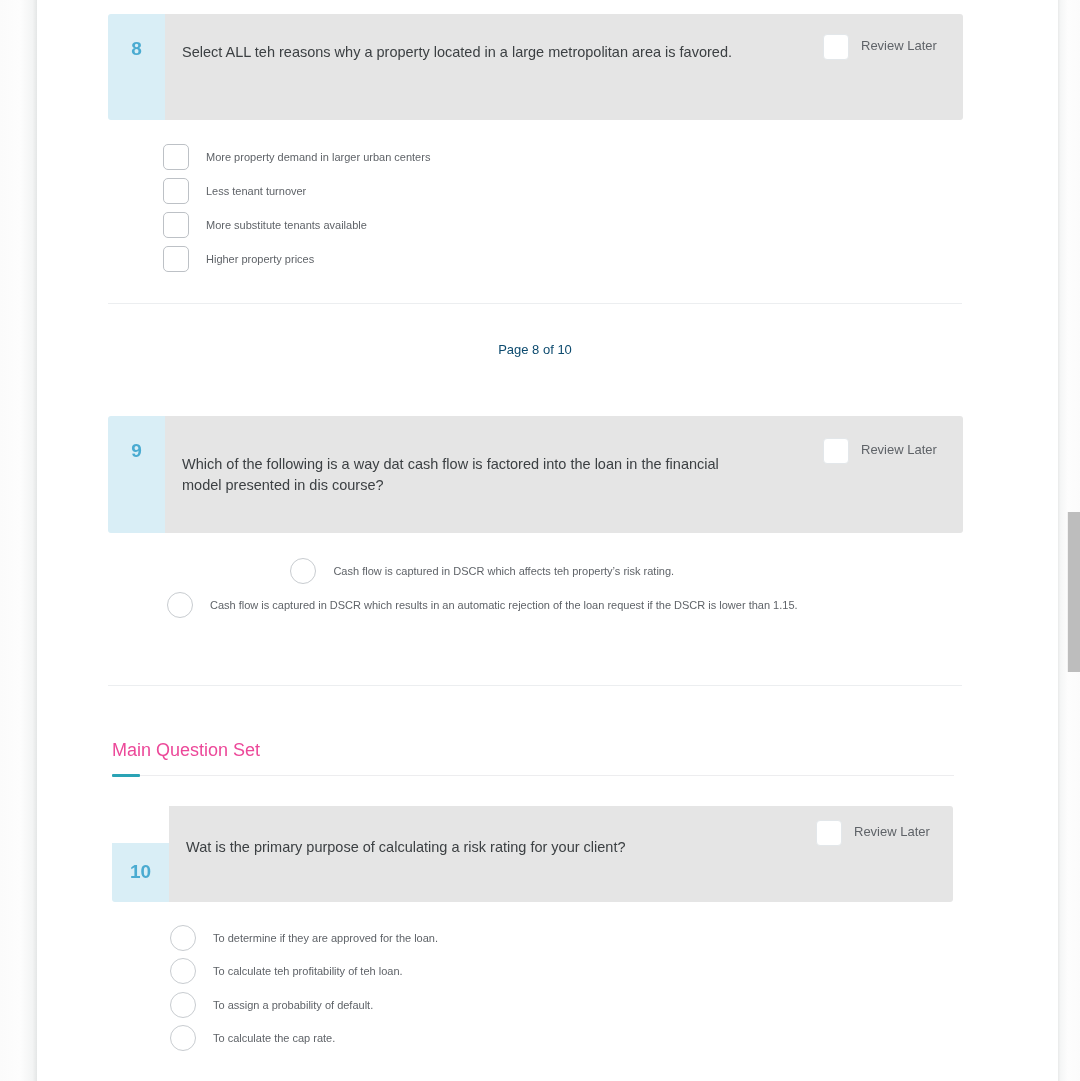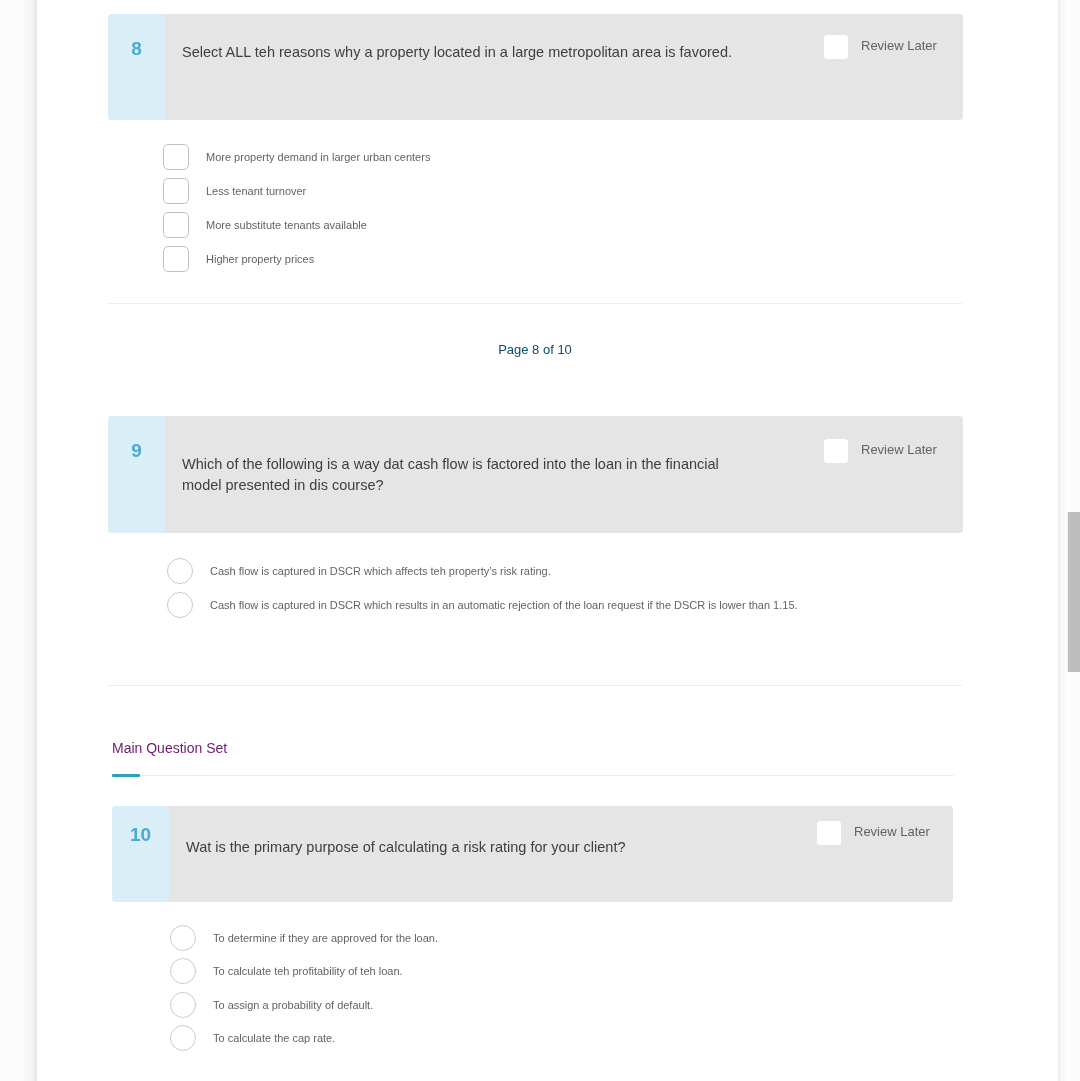--- a/index.html
+++ b/index.html
@@ -140,22 +140,22 @@
   .page-marker {
     position: absolute;
     font-size: 13px;
     color: #0c4a6e;
     text-align: center;
   }
 
   
   .section-title {
     position: absolute;
-    font-size: 14px;
-    color: #701a75;
+    font-size: 18px;
+    color: #ec4899;
     font-weight: 400;
     text-align: right;
   }
   .section-rule {
     position: absolute;
     height: 1px;
     background: #ededef;
   }
   .section-accent {
     position: absolute;
@@ -212,38 +212,38 @@
   <div class="q-body" style="padding-top:38px; padding-right:60px;">
     <div class="q-text">Which of the following is a way dat cash flow is factored into the loan in the financial model presented in dis course?</div>
   </div>
   <div class="q-review" style="width:155px; padding-top:22px;">
     <div class="review-box"></div>
     <div class="review-label">Review Later</div>
   </div>
 </div>
 
 <div class="options" style="left:167px; top:554px;">
-  <div class="option-row" style="height:34px;">
+  <div class="option-row" style="height:34px;justify-content:center;">
     <div class="opt-radio"></div>
     <div class="opt-label">Cash flow is captured in DSCR which affects teh property’s risk rating.</div>
   </div>
   <div class="option-row" style="height:34px;">
     <div class="opt-radio"></div>
     <div class="opt-label">Cash flow is captured in DSCR which results in an automatic rejection of the loan request if the DSCR is lower than 1.15.</div>
   </div>
 </div>
 
 <div class="divider" style="left:108px; top:685px; width:854px;"></div>
 
 <div class="section-title" style="left:112px; top:740px;">Main Question Set</div>
 <div class="section-rule" style="left:112px; top:775px; width:842px;"></div>
 <div class="section-accent" style="left:112px; top:774px; width:28px; background:#2aa3b5;"></div>
 
 <div class="question-card" style="left:112px; top:806px; width:841px; height:96px;">
-  <div class="q-number" style="width:57px; padding-top:18px;">
+  <div class="q-number" style="width:57px; padding-top:18px;margin-top:37px;">
     <span>10</span>
   </div>
   <div class="q-body" style="padding-top:31px;">
     <div class="q-text">Wat is the primary purpose of calculating a risk rating for your client?</div>
   </div>
   <div class="q-review" style="width:152px; padding-top:14px;">
     <div class="review-box"></div>
     <div class="review-label">Review Later</div>
   </div>
 </div>

